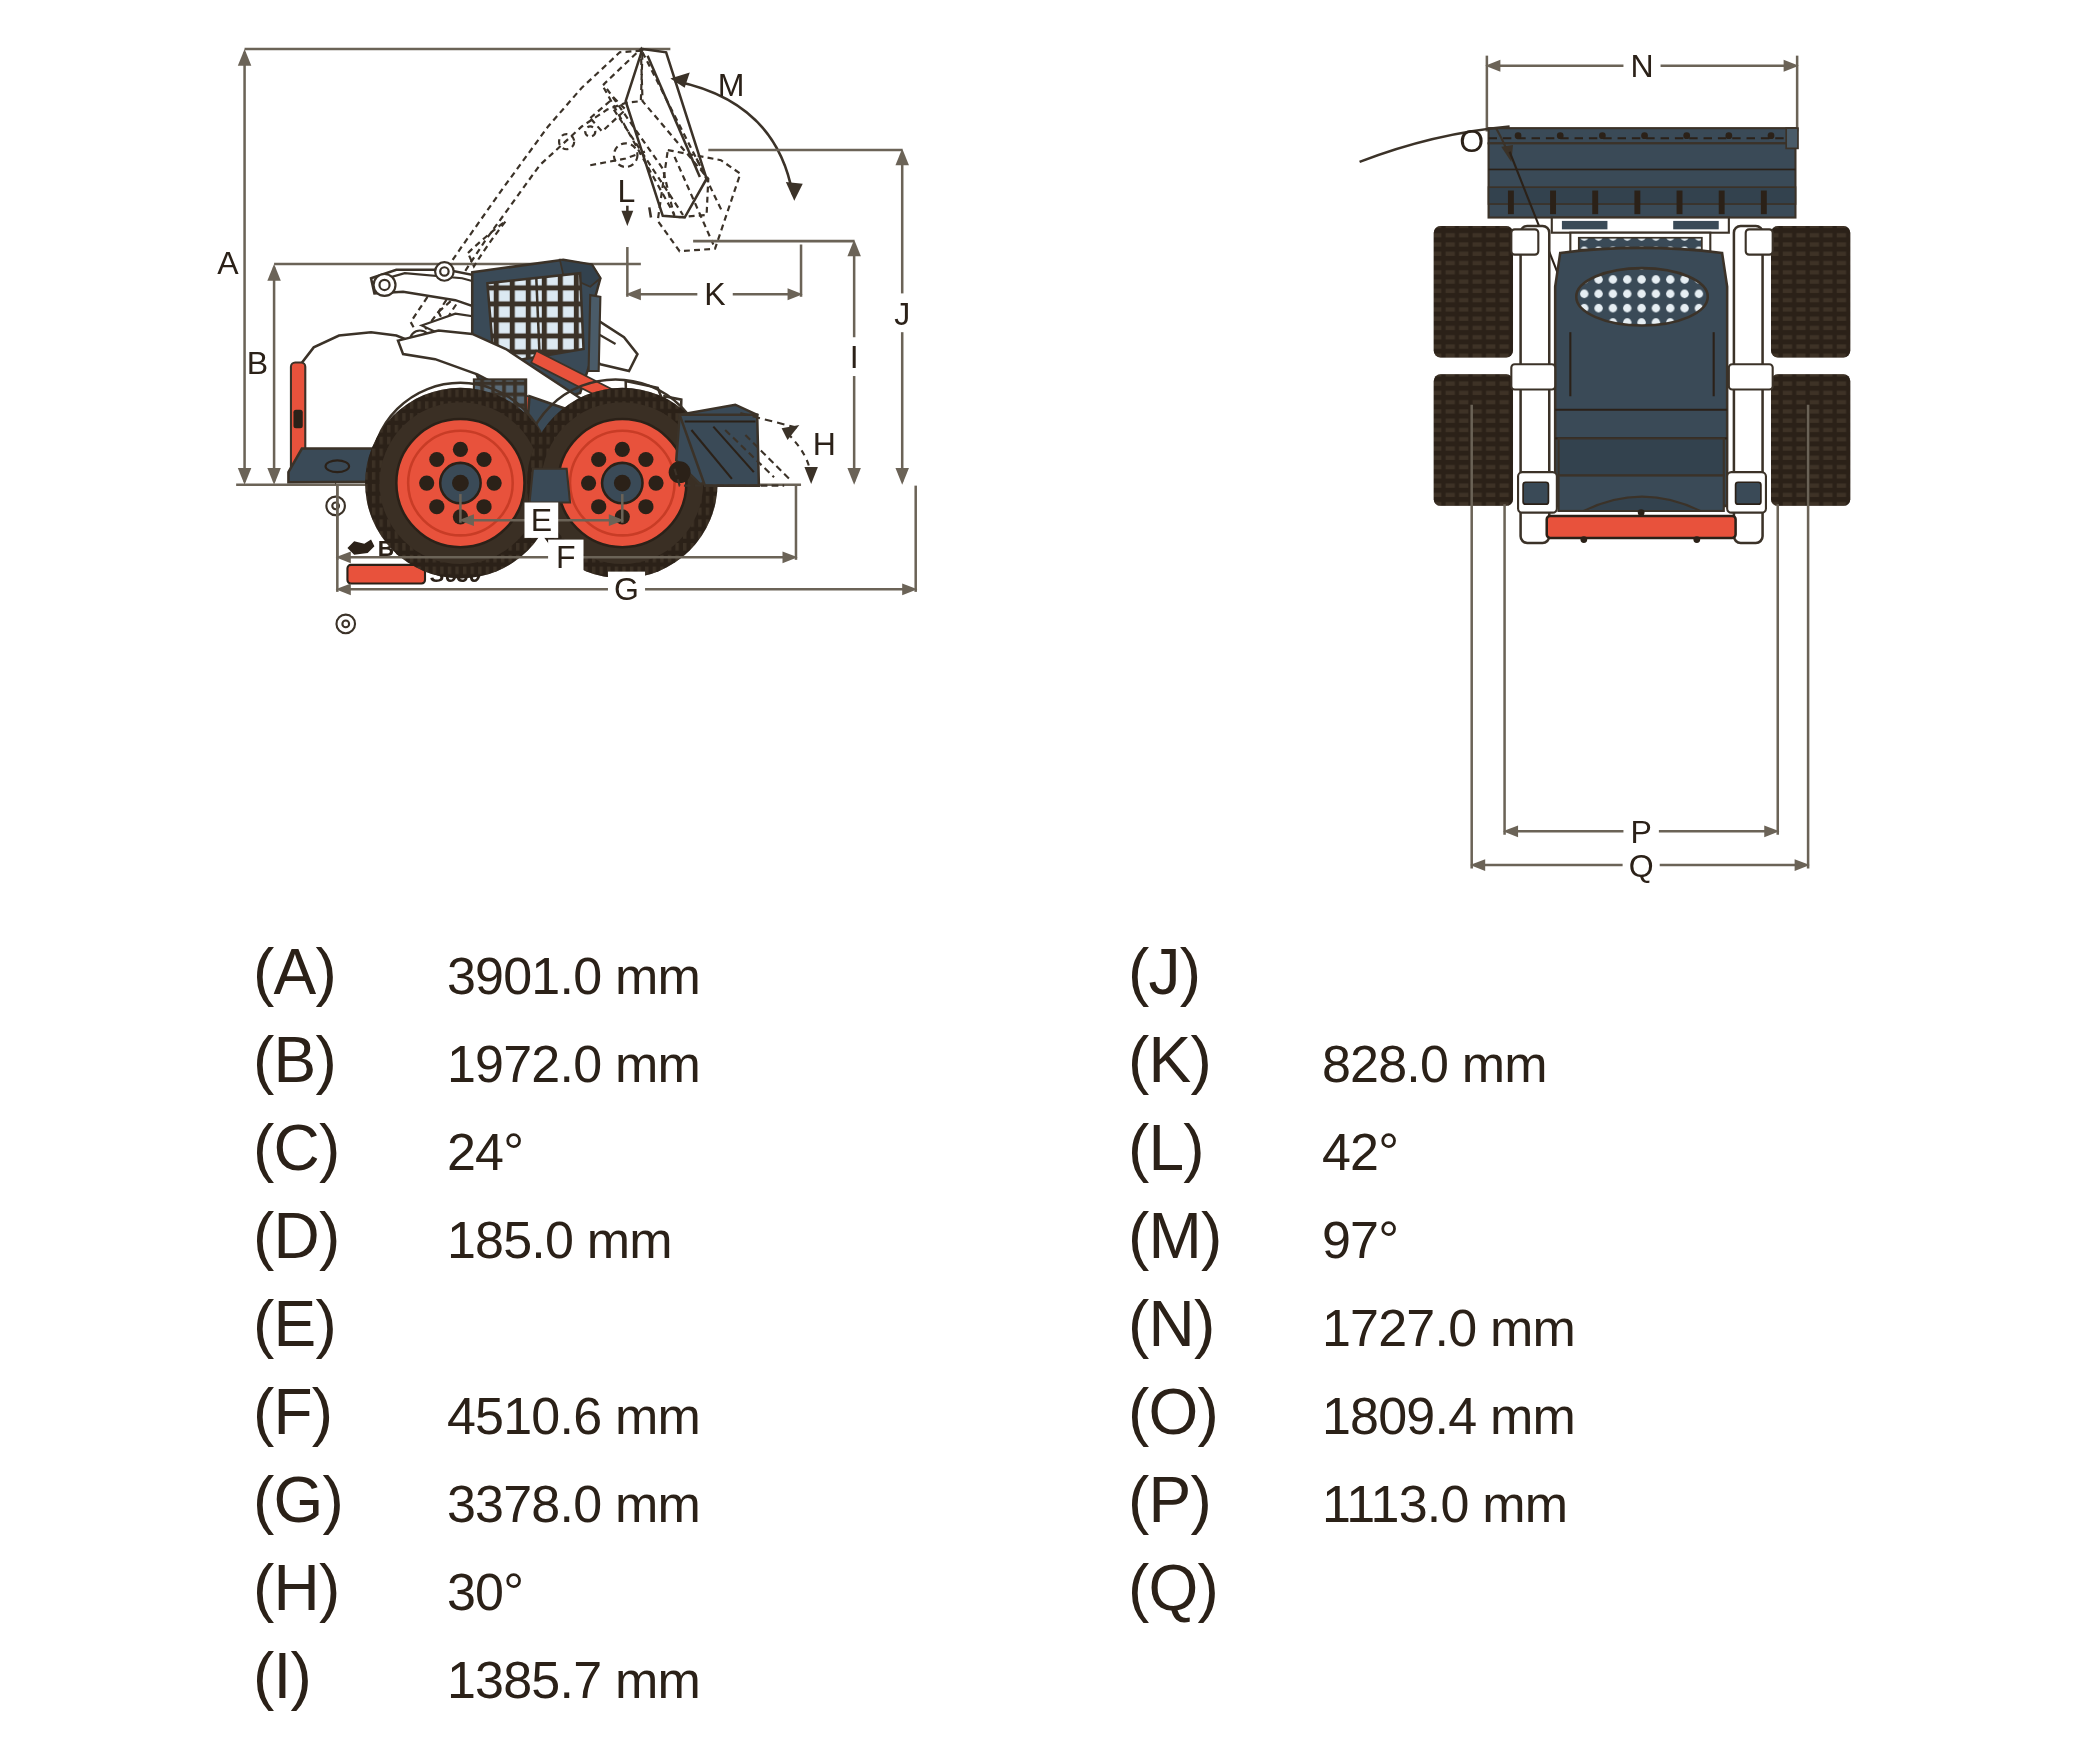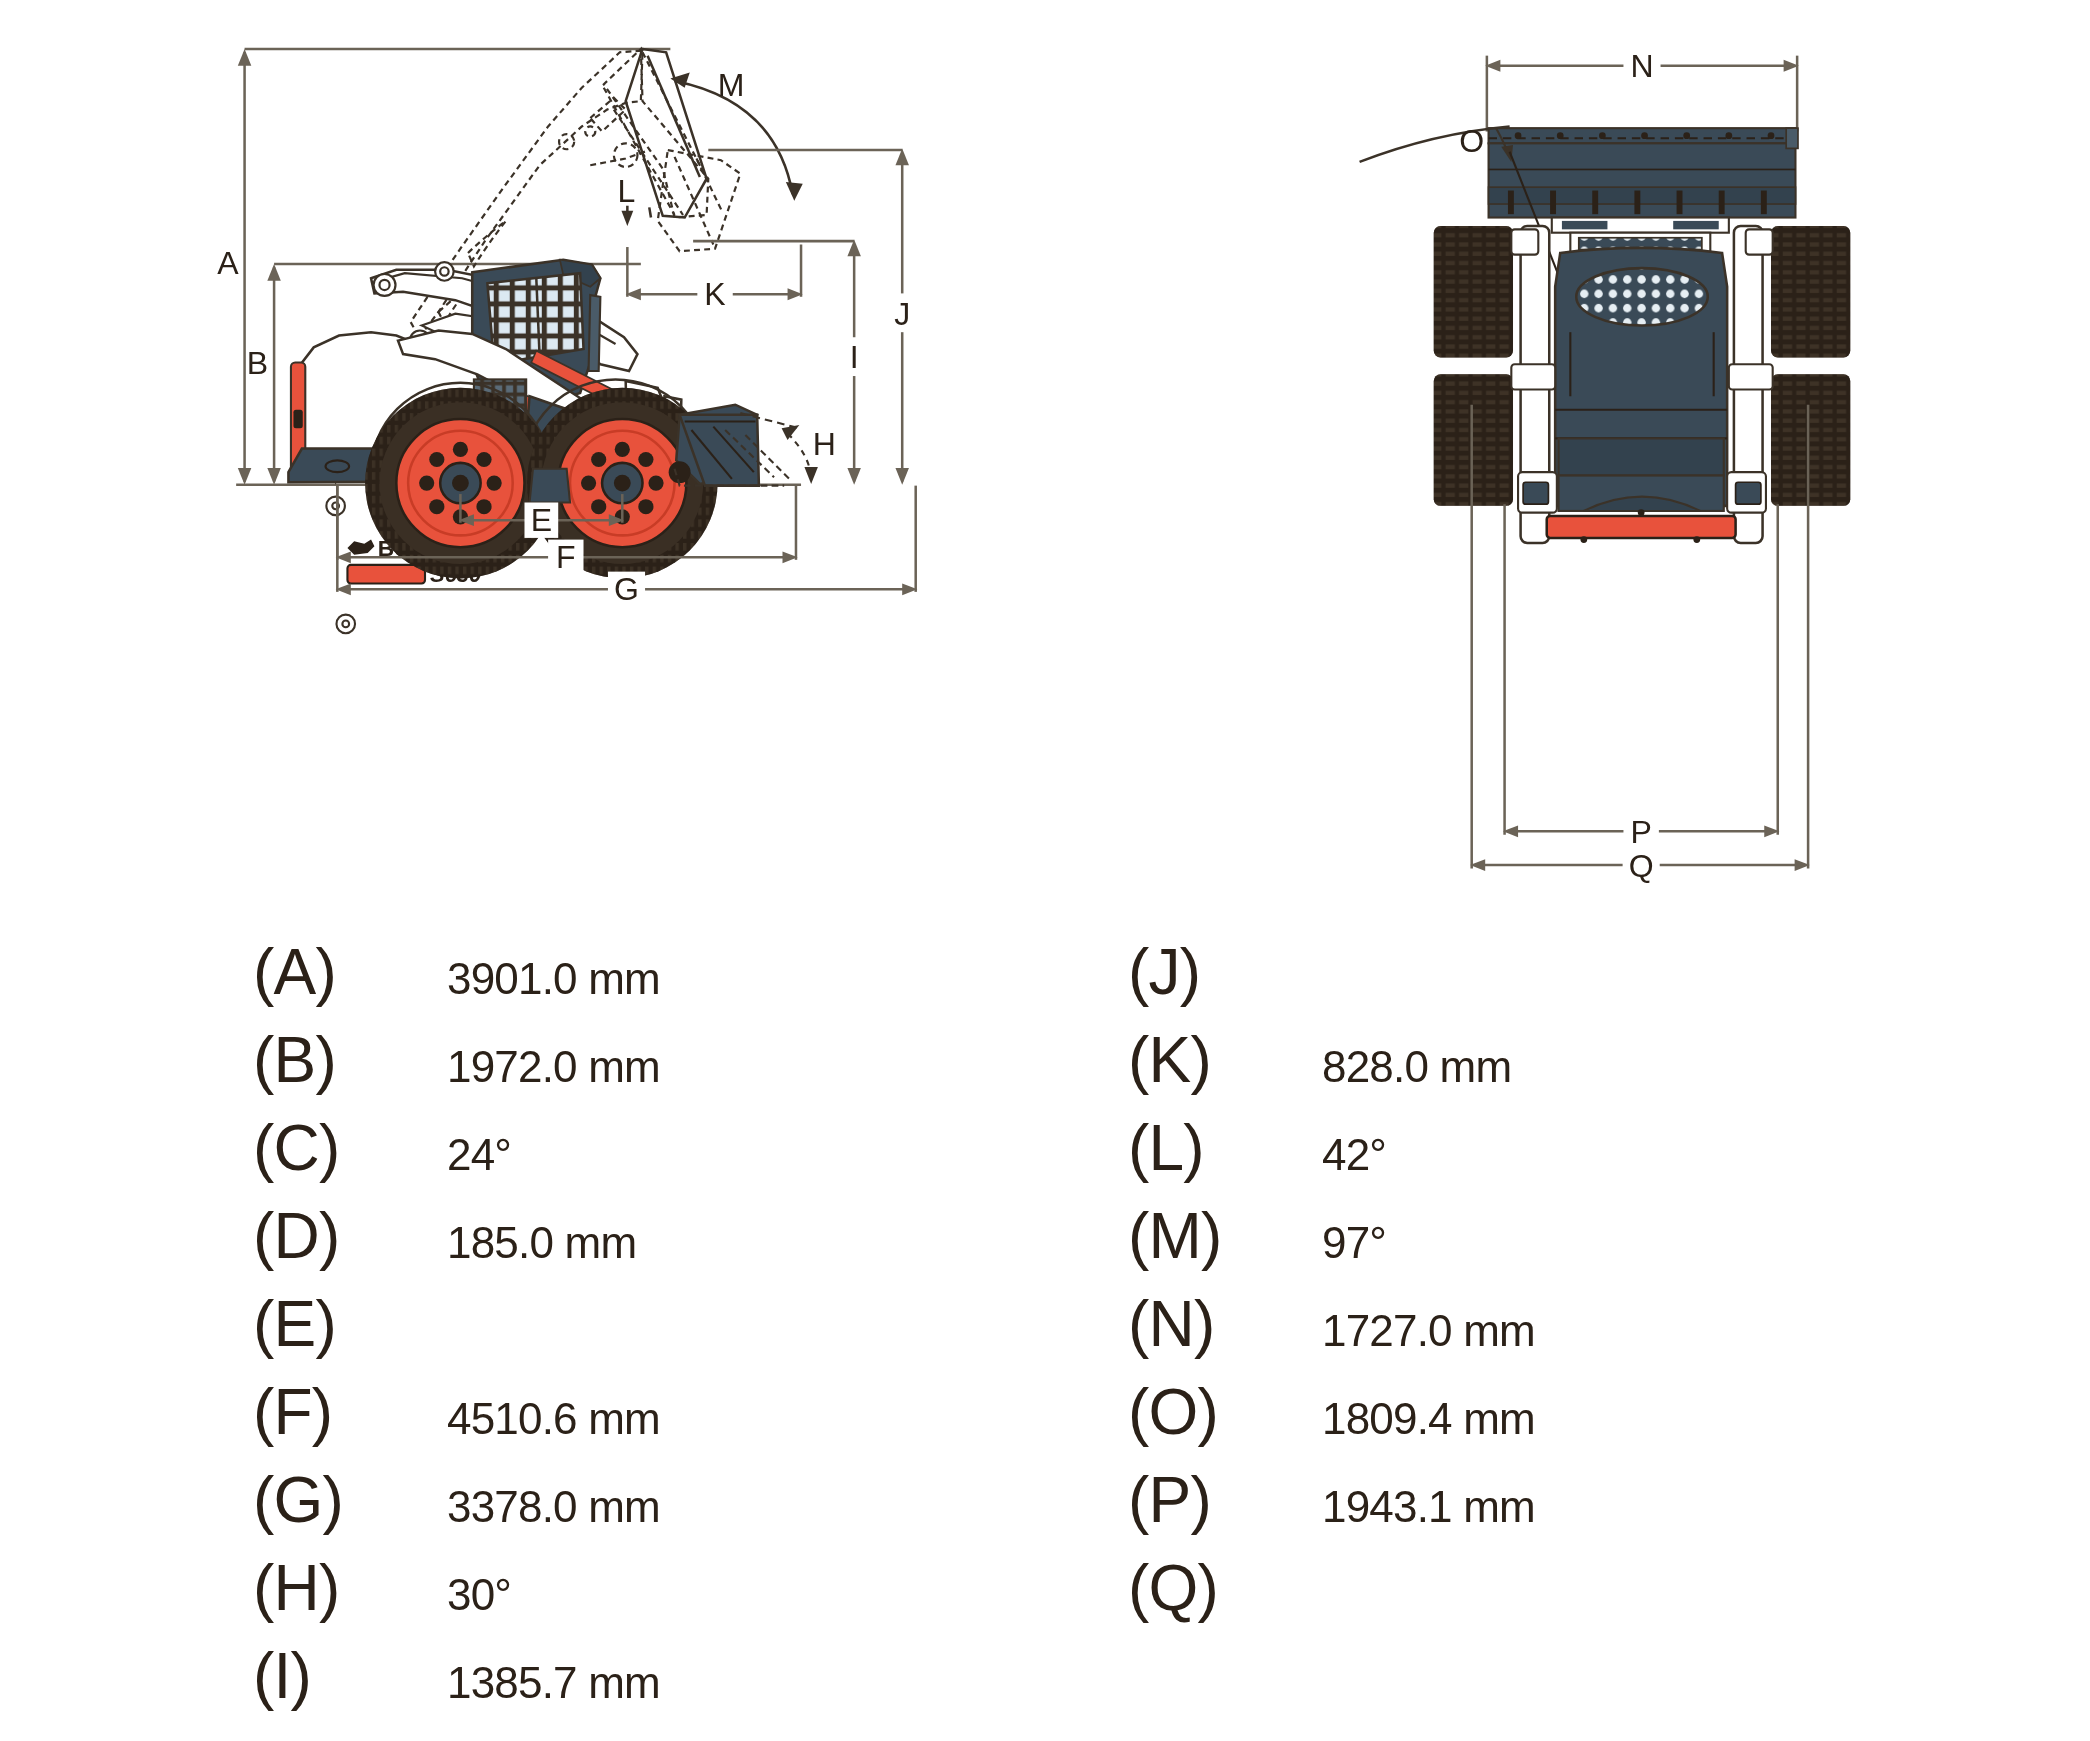--- a/index.html
+++ b/index.html
@@ -11,21 +11,21 @@
   #svg-side{left:0;}
   #svg-top{left:0;}
 
   
   #spec-table{position:absolute;left:0;top:928px;width:2091px;height:814px;}
   .spec-col{position:absolute;top:0;}
   #spec-col-left{left:253px;}
   #spec-col-right{left:1128px;}
   .spec-row{display:flex;align-items:baseline;height:88px;}
   .spec-key{width:194px;font-size:64px;line-height:88px;letter-spacing:-0.8px;}
-  .spec-val{font-size:44px;line-height:88px;letter-spacing:-0.8px;white-space:nowrap;}
+  .spec-val{font-size:52px;line-height:88px;letter-spacing:-0.8px;white-space:nowrap;}
 </style>
 </head>
 <body>
 
 <div id="diagram-area">
 
   <svg id="svg-side" width="1366" height="919" viewBox="0 0 1620 1090">
     <defs>
       <marker id="ar" markerWidth="14" markerHeight="12" refX="13" refY="6" orient="auto">
         <path d="M0,0 L14,6 L0,12 z" fill="#6b6357"></path>
@@ -537,20 +537,20 @@
     <div class="spec-row">
       <div class="spec-key">(N)</div>
       <div class="spec-val">1727.0 mm</div>
     </div>
     <div class="spec-row">
       <div class="spec-key">(O)</div>
       <div class="spec-val">1809.4 mm</div>
     </div>
     <div class="spec-row">
       <div class="spec-key">(P)</div>
-      <div class="spec-val">1943.1 mm</div>
+      <div class="spec-val">1113.0 mm</div>
     </div>
     <div class="spec-row">
       <div class="spec-key">(Q)</div>
     </div>
   </div>
 </div>
 
 
 </body></html>

